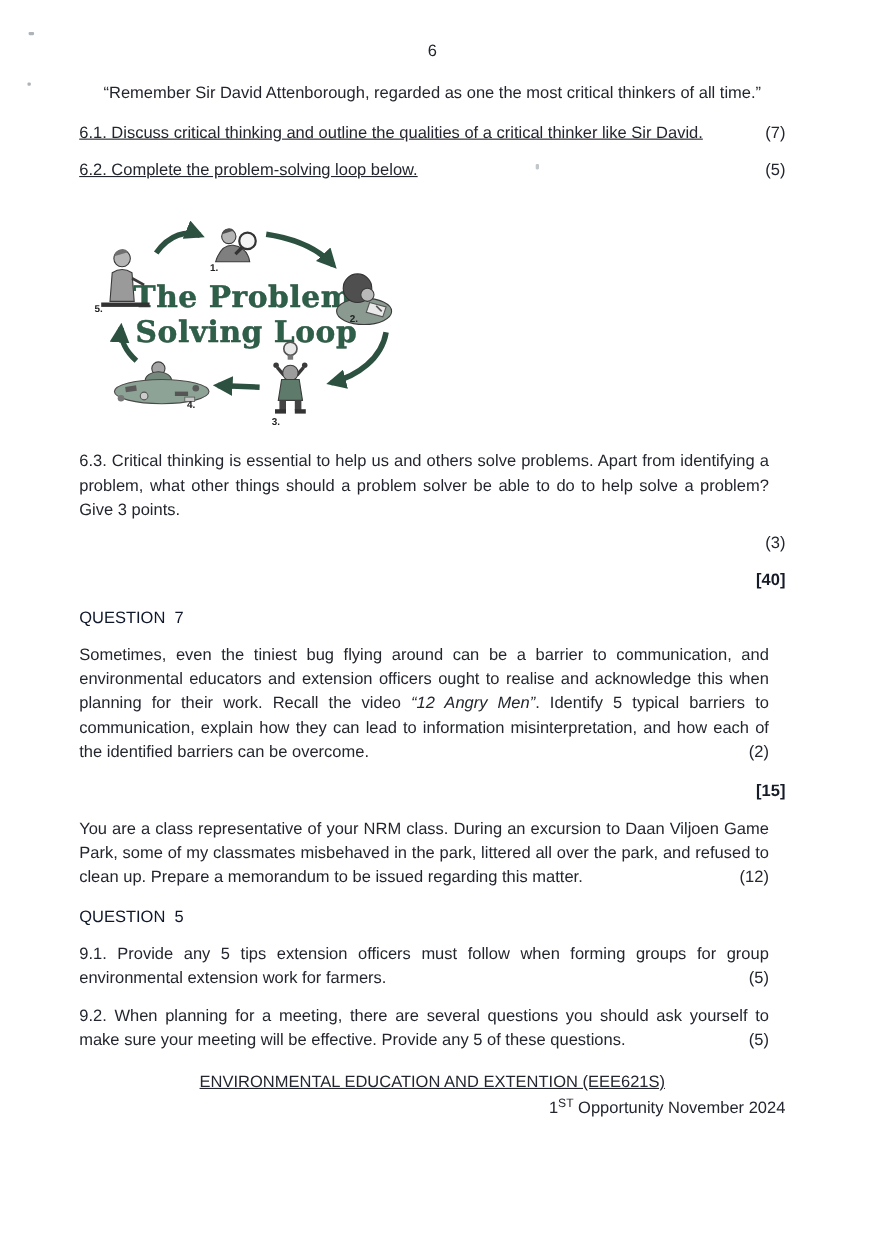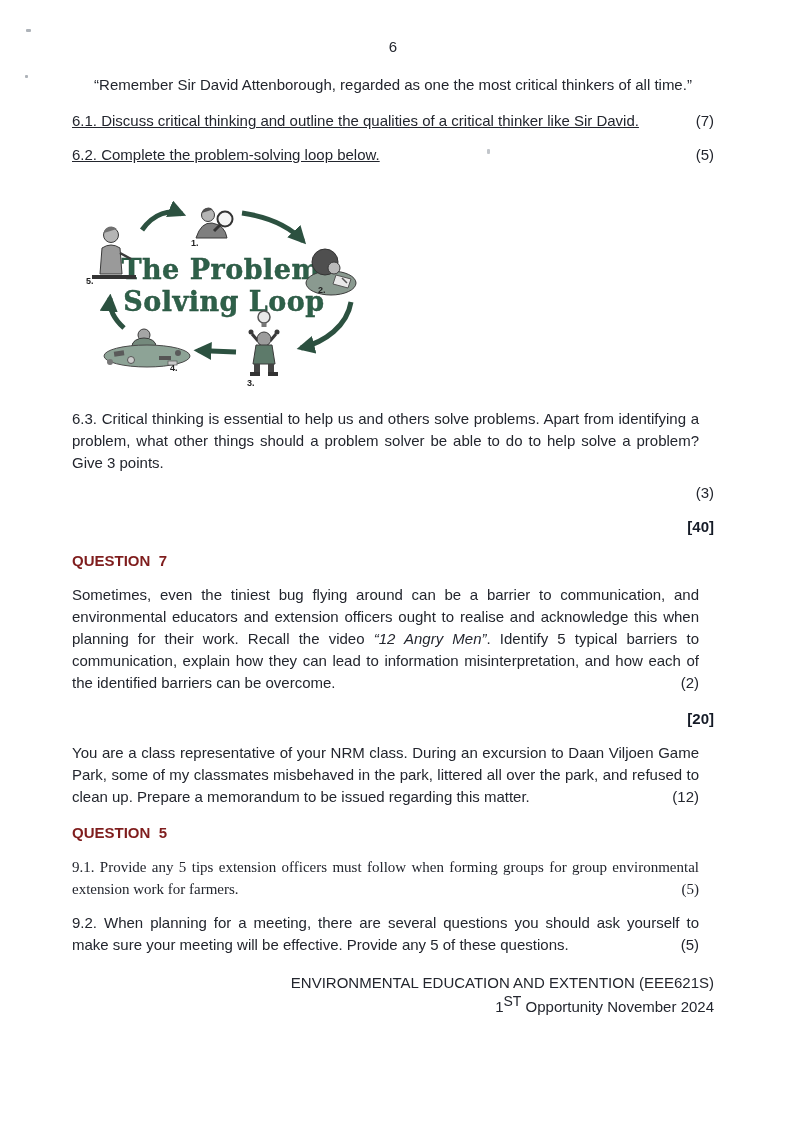--- a/index.html
+++ b/index.html
@@ -10,26 +10,26 @@
   }
   .content{padding:36px 80px 0 72px;}
   .page-number{text-align:center;margin:0 0 16px 0;}
   .quote{margin:0 0 14px 0;text-align:center;}
   .numbered{position:relative;margin:0 0 12px 0;text-decoration:underline;}
   .para{text-align:justify;position:relative;margin:0 15px 8px 0;}
   .para-mb{margin-bottom:14px;}
   .marks{position:absolute;right:0;bottom:0;}
   .marks-line{text-align:right;margin:0 0 12px 0;}
   .total-line{text-align:right;font-weight:bold;color:#151b27;margin:0 0 12px 0;}
-  .question-heading{font-weight:bold;color:#7f1d1d;white-space:pre-wrap;margin:0 0 12px 0;}
+  .question-heading{font-weight:normal;color:#0f172a;white-space:pre-wrap;margin:0 0 12px 0;}
   .diagram-wrap{margin:24px 0 14px 12px;width:282px;}
   .footer{margin-top:16px;}
-  .footer-course{text-align:right;}
+  .footer-course{text-align:center;text-decoration:underline;}
   .footer-session{text-align:right;margin-top:2px;}
-  .footer-session sup{font-size:14px;line-height:0;}
+  .footer-session sup{font-size:11px;line-height:0;}
   .italic{font-style:italic;}
   .artifact{position:absolute;background:#9aa0a8;border-radius:1px;opacity:.8;}
   .art1{left:26px;top:29px;width:5px;height:3px;}
   .art2{left:25px;top:75px;width:3px;height:3px;}
   .art3{left:487px;top:149px;width:3px;height:5px;opacity:.6;}
 </style>
 </head>
 <body>
 
 <div class="page">
@@ -132,29 +132,29 @@
       <span>6.3. Critical thinking is essential to help us and others solve problems. Apart from identifying a problem, what other things should a problem solver be able to do to help solve a problem? Give 3 points.</span>
     </div>
     <div class="marks-line">(3)</div>
     <div class="total-line">[40]</div>
 
     <div class="question-heading">QUESTION  7</div>
     <div class="para para-mb">
       <span>Sometimes, even the tiniest bug flying around can be a barrier to communication, and environmental educators and extension officers ought to realise and acknowledge this when planning for their work. Recall the video </span><span class="italic">“12 Angry Men”</span><span>. Identify 5 typical barriers to communication, explain how they can lead to information misinterpretation, and how each of the identified barriers can be overcome.</span>
       <span class="marks">(2)</span>
     </div>
-    <div class="total-line">[20]</div>
+    <div class="total-line">[15]</div>
 
     <div class="para para-mb">
       <span>You are a class representative of your NRM class. During an excursion to Daan Viljoen Game Park, some of my classmates misbehaved in the park, littered all over the park, and refused to clean up. Prepare a memorandum to be issued regarding this matter.</span>
       <span class="marks">(12)</span>
     </div>
 
     <div class="question-heading">QUESTION  5</div>
-    <div class="para" style="margin-bottom:12px;font-family:Liberation Serif, serif;">
+    <div class="para" style="margin-bottom:12px;">
       <span>9.1. Provide any 5 tips extension officers must follow when forming groups for group environmental extension work for farmers.</span>
       <span class="marks">(5)</span>
     </div>
     <div class="para">
       <span>9.2. When planning for a meeting, there are several questions you should ask yourself to make sure your meeting will be effective. Provide any 5 of these questions.</span>
       <span class="marks">(5)</span>
     </div>
 
     <div class="footer">
       <div class="footer-course">ENVIRONMENTAL EDUCATION AND EXTENTION (EEE621S)</div>

